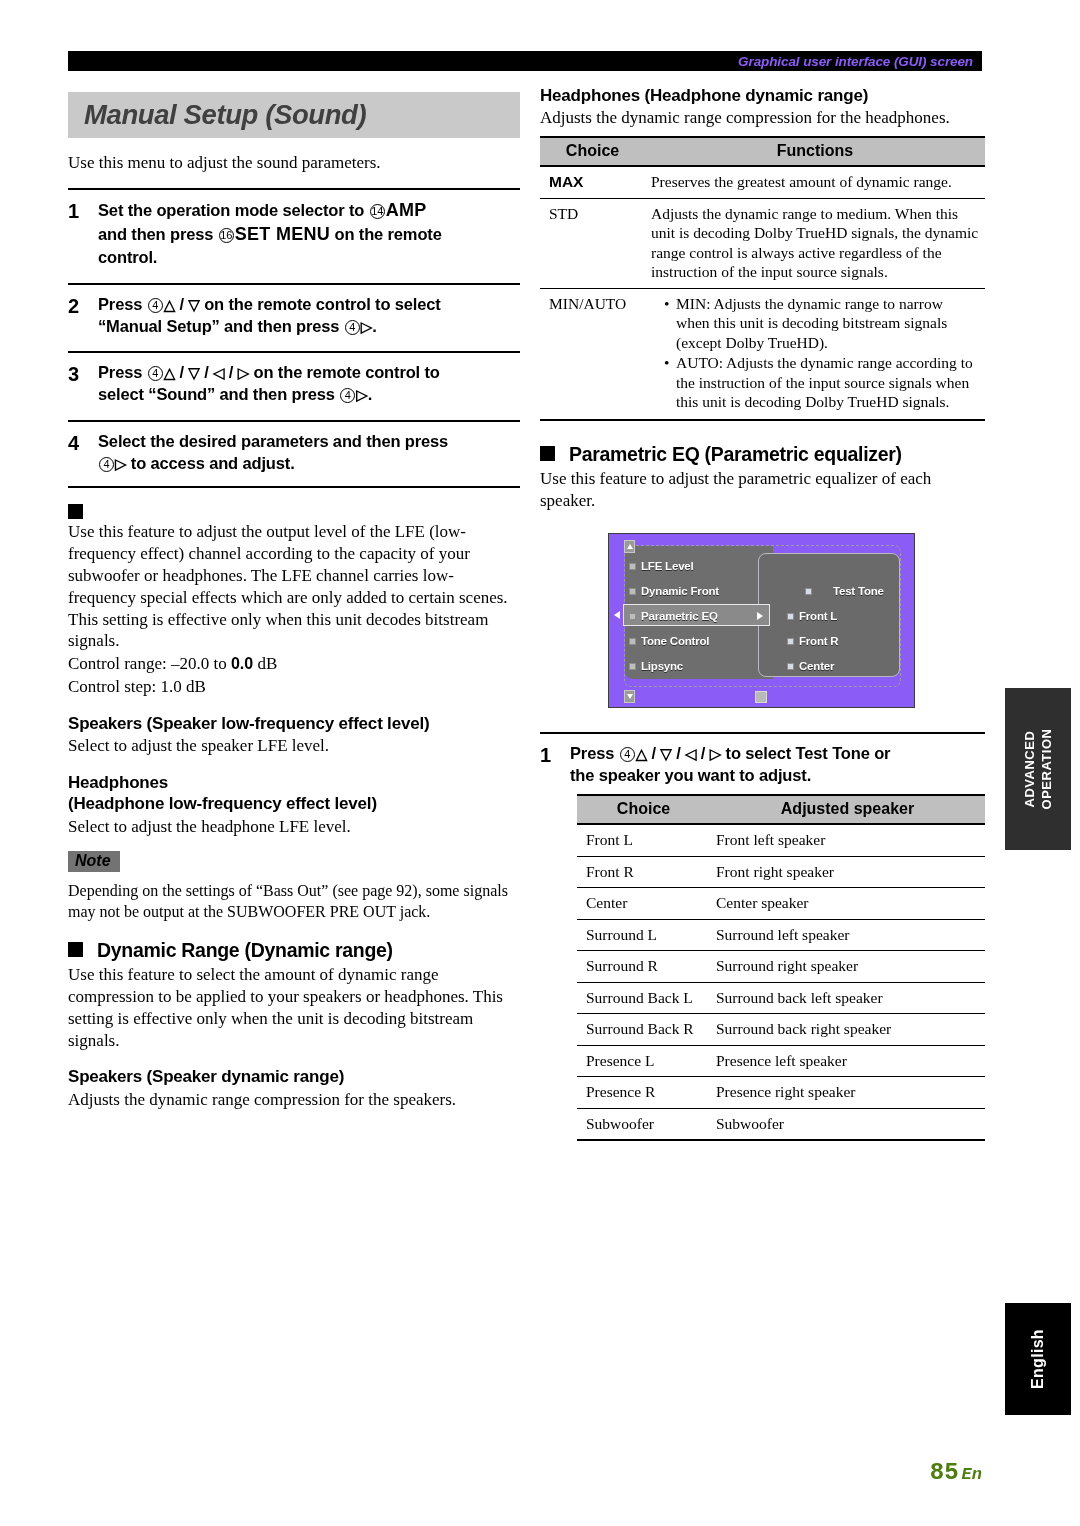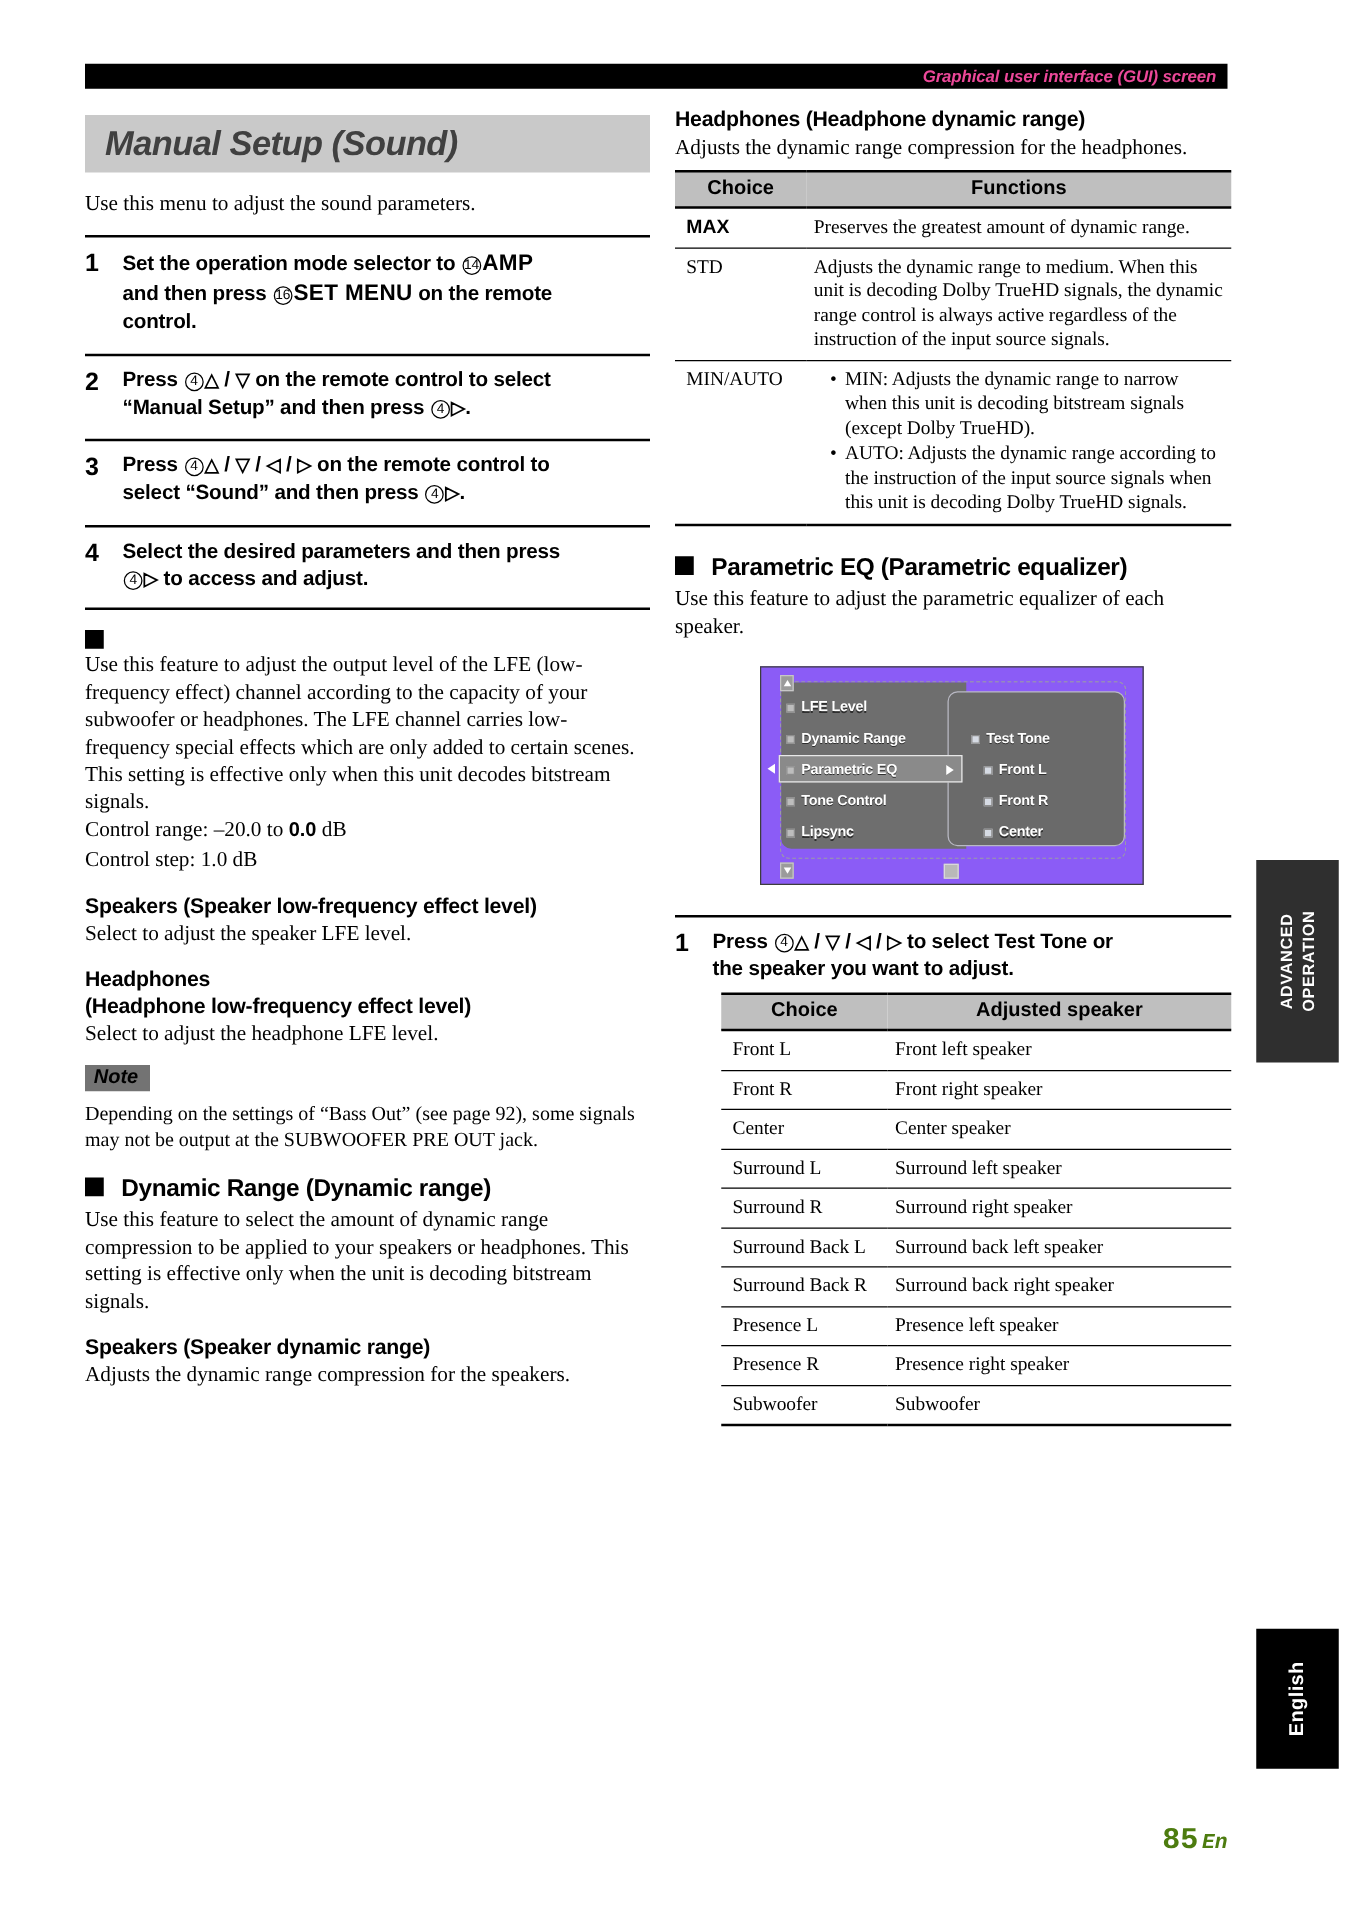--- a/index.html
+++ b/index.html
@@ -13,21 +13,21 @@
   }
   .page { position:absolute; inset:0; }
 
   
   .runhead {
     position:absolute; left:68px; top:51px; width:914px; height:20px;
     background:#000;
   }
   .runhead span {
     position:absolute; right:9px; top:50%; transform:translateY(-50%);
-    color:#ec4899; font-family:"Liberation Sans", sans-serif;
+    color:#8b5cf6; font-family:"Liberation Sans", sans-serif;
     font-weight:bold; font-style:italic; font-size:13.5px;
     letter-spacing:-0.1px; white-space:nowrap;
   }
 
   
   .col-left  { position:absolute; left:68px;  top:92px;  width:452px; }
   .col-right { position:absolute; left:540px; top:85px;  width:445px; }
 
   
   .title-band {
@@ -330,36 +330,36 @@
         <span class="lcur"></span>
         <span class="rcur"></span>
       </div>
 
       <div class="gi" style="left:20px; top:26px;">
         <span class="bullet"></span>
         <span>LFE Level</span>
       </div>
       <div class="gi" style="left:20px; top:51px;">
         <span class="bullet"></span>
-        <span>Dynamic Range</span>
+        <span>Dynamic Front</span>
       </div>
       <div class="gi" style="left:20px; top:76px; z-index:3;">
         <span class="bullet"></span>
         <span>Parametric EQ</span>
       </div>
       <div class="gi" style="left:20px; top:101px;">
         <span class="bullet"></span>
         <span>Tone Control</span>
       </div>
       <div class="gi" style="left:20px; top:126px;">
         <span class="bullet"></span>
         <span>Lipsync</span>
       </div>
 
-      <div class="gi" style="left:168px; top:51px;">
+      <div class="gi" style="left:196px; top:51px;gap:16px;">
         <span class="bullet lit"></span>
         <span>Test Tone</span>
       </div>
       <div class="gi" style="left:178px; top:76px;">
         <span class="bullet lit"></span>
         <span>Front L</span>
       </div>
       <div class="gi" style="left:178px; top:101px;">
         <span class="bullet lit"></span>
         <span>Front R</span>

